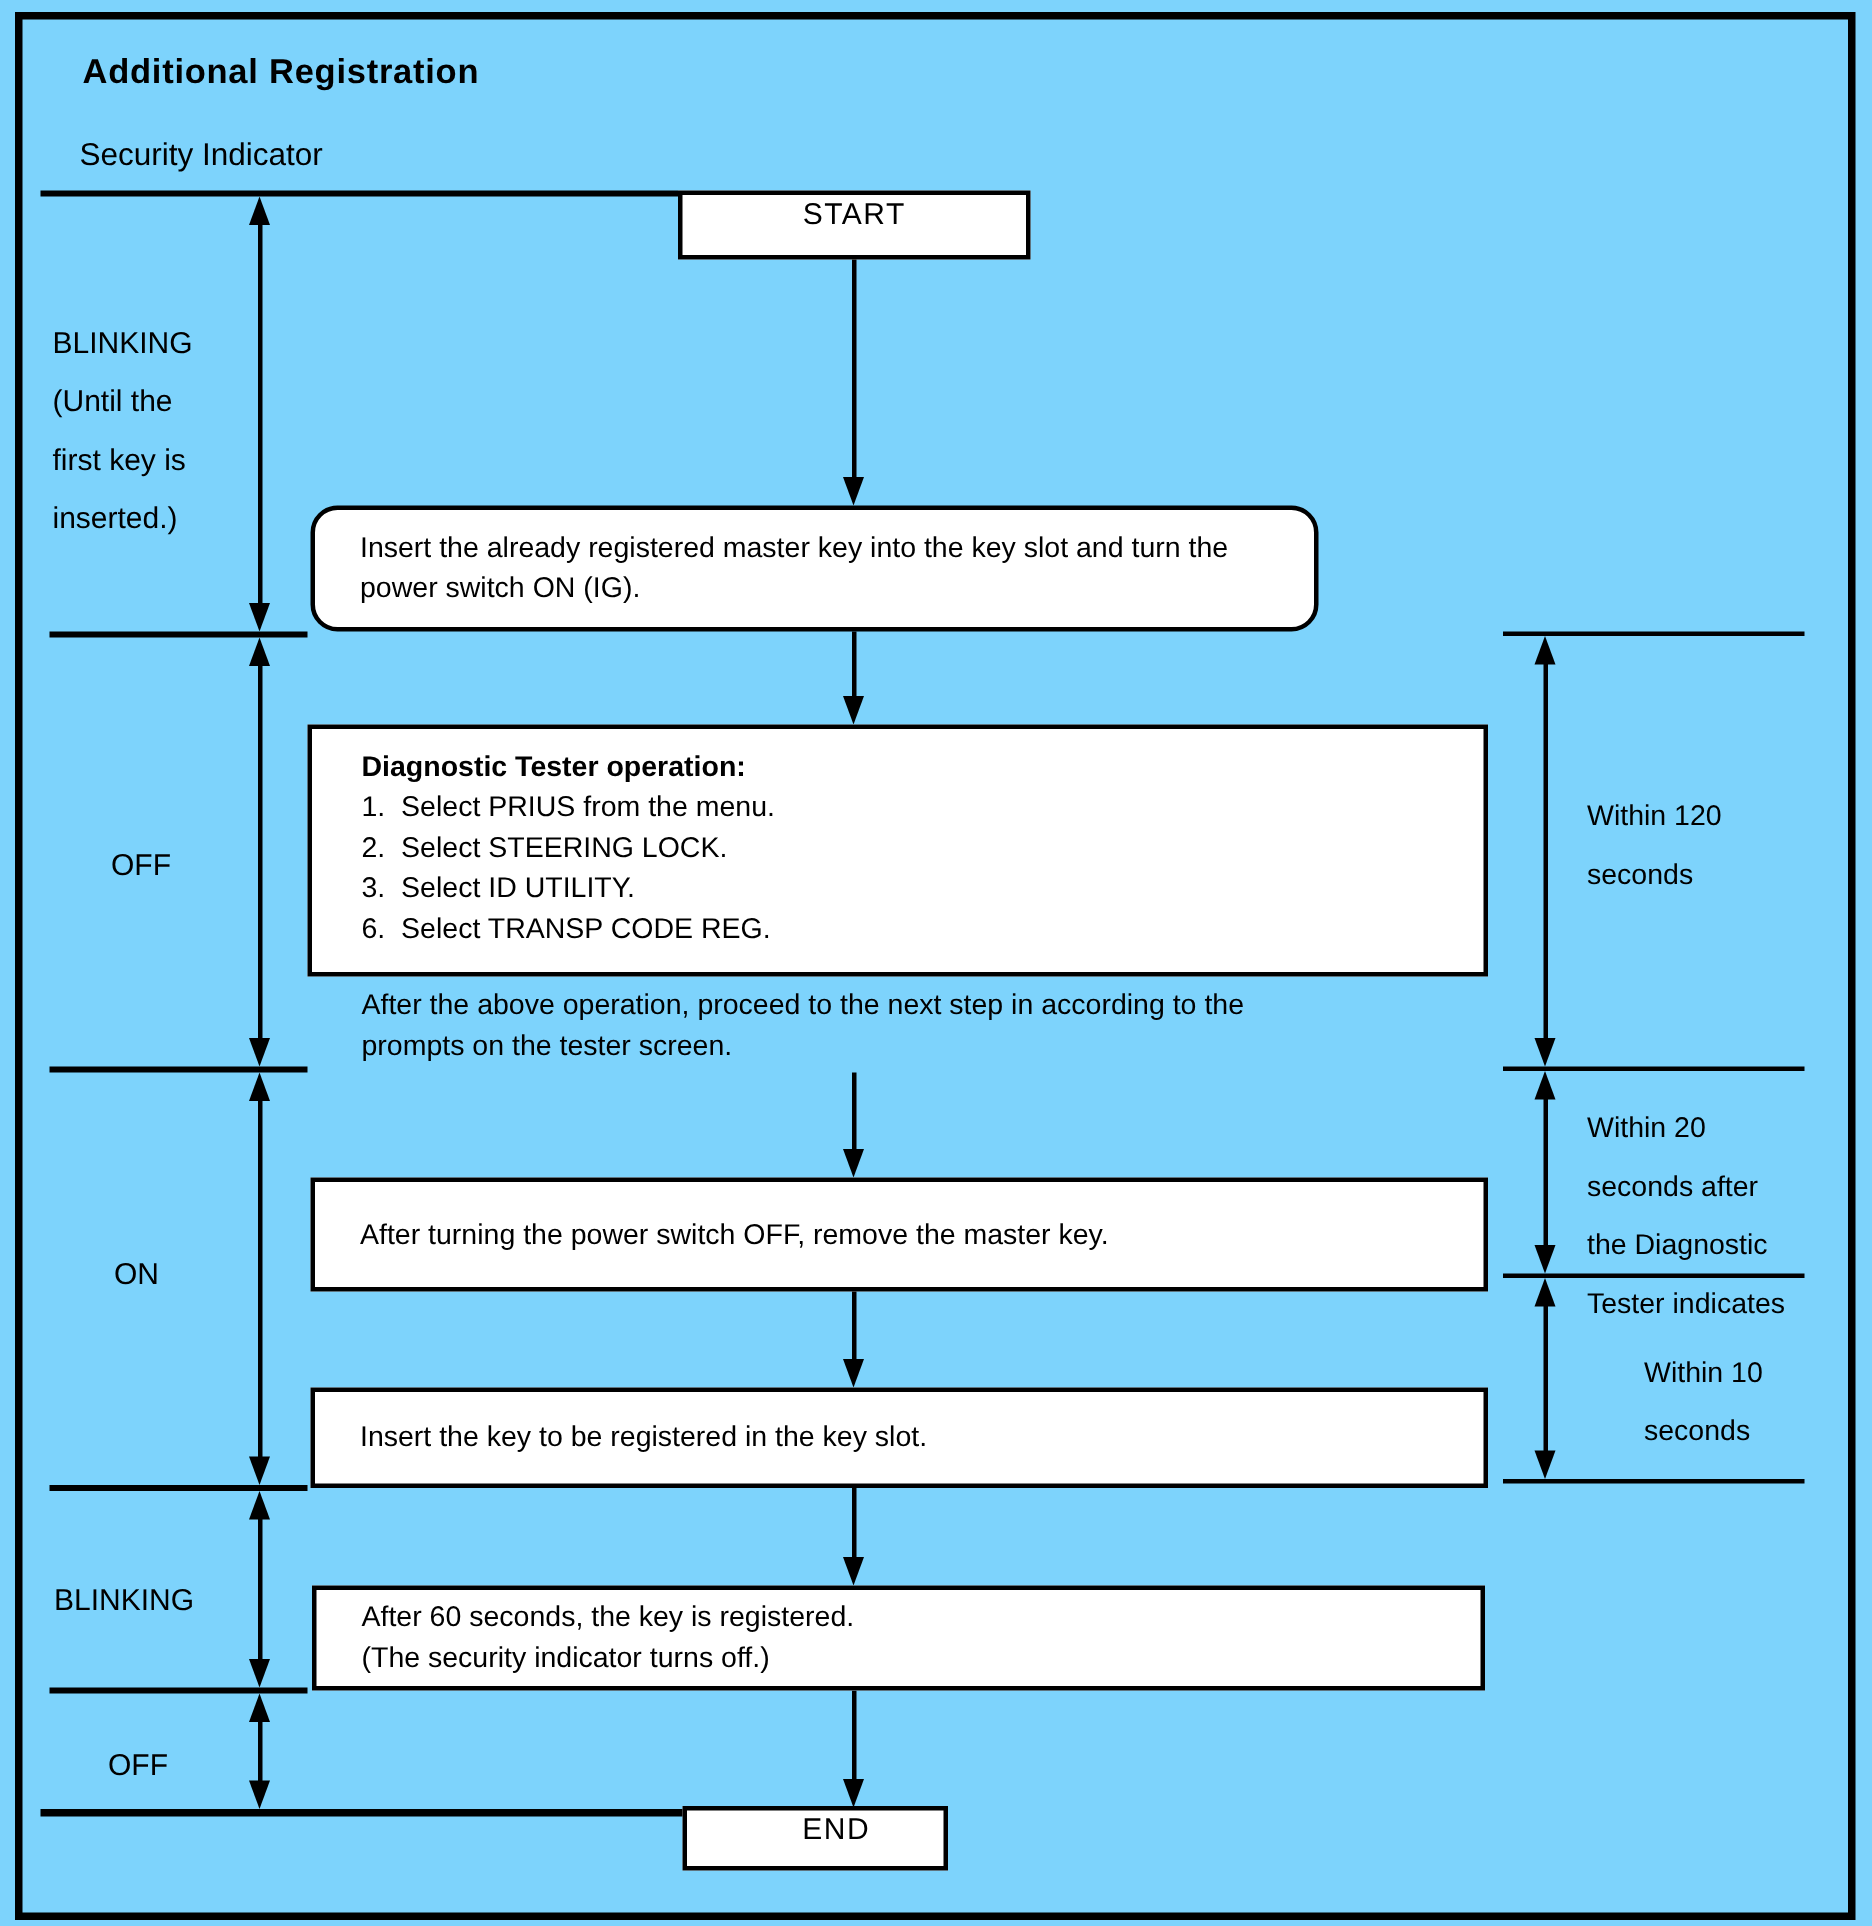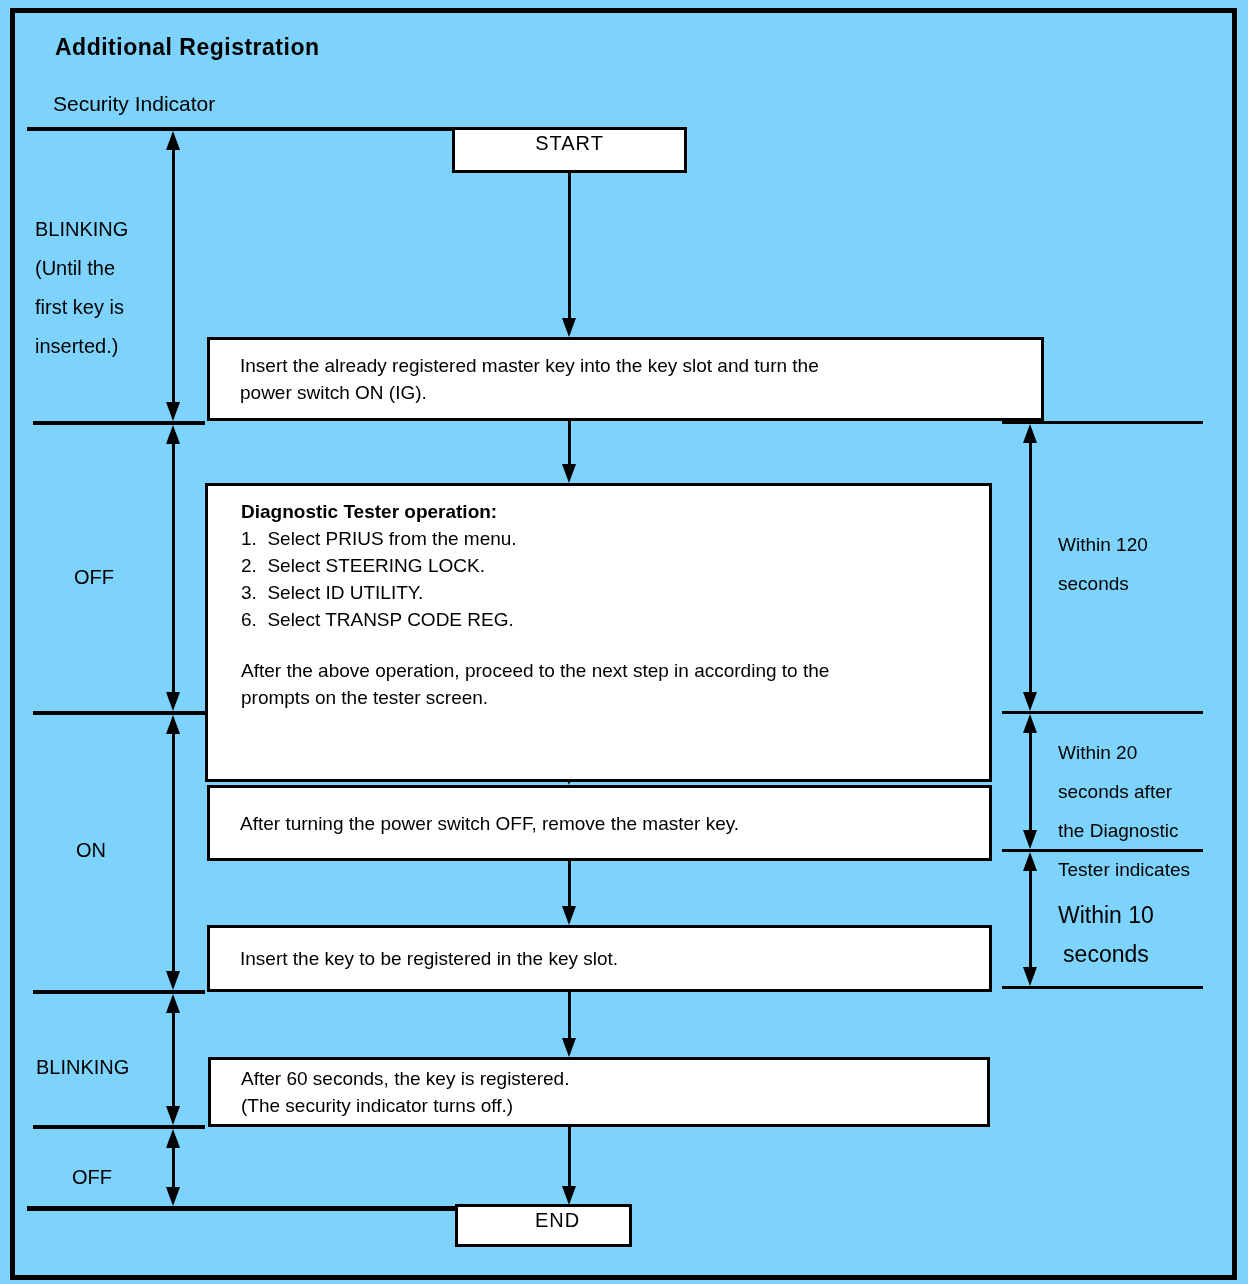--- a/index.html
+++ b/index.html
@@ -122,21 +122,21 @@
       <div class="shaft"></div>
       <div class="ah down"></div>
   </div>
 
   <div class="side-label" style="left:1058px;top:525px;font-size:19px;">Within 120
 seconds</div>
   <div class="side-label" style="left:1058px;top:733px;font-size:19px;">Within 20
 seconds after
 the Diagnostic
 Tester indicates</div>
-  <div class="side-label" style="left:1058px;top:896px;font-size:23px;text-align:center;">Within 10
+  <div class="side-label" style="left:1096px;top:896px;font-size:19px;">Within 10
 seconds</div>
 
   <div class="varrow" style="left:561px;top:172px;height:165px;">
     <div class="shaft"></div>
       <div class="ah down"></div>
   </div>
   <div class="varrow" style="left:561px;top:421px;height:62px;">
     <div class="shaft"></div>
       <div class="ah down"></div>
   </div>
@@ -154,26 +154,26 @@
   </div>
   <div class="varrow" style="left:561px;top:1127px;height:78px;">
     <div class="shaft"></div>
       <div class="ah down"></div>
   </div>
 
   <div class="fbox terminal" style="left:452px;top:127px;width:235px;height:46px;">
     <span>START</span>
   </div>
 
-  <div class="fbox vcenter" style="left:207px;top:337px;width:837px;height:84px;">
+  <div class="fbox vcenter" style="left:207px;top:337px;width:672px;height:84px;border-radius:18px;">
     <div class="pre">Insert the already registered master key into the key slot and turn the
 power switch ON (IG).</div>
   </div>
 
-  <div class="fbox step-pad" style="left:205px;top:483px;width:787px;height:299px;">
+  <div class="fbox step-pad" style="left:205px;top:483px;width:787px;height:168px;">
     <div class="bold">Diagnostic Tester operation:</div>
     <div class="pre">1.  Select PRIUS from the menu.</div>
     <div class="pre">2.  Select STEERING LOCK.</div>
     <div class="pre">3.  Select ID UTILITY.</div>
     <div class="pre">6.  Select TRANSP CODE REG.</div>
     <div class="pre footer-par">After the above operation, proceed to the next step in according to the
 prompts on the tester screen.</div>
   </div>
 
   <div class="fbox vcenter" style="left:207px;top:785px;width:785px;height:76px;">

